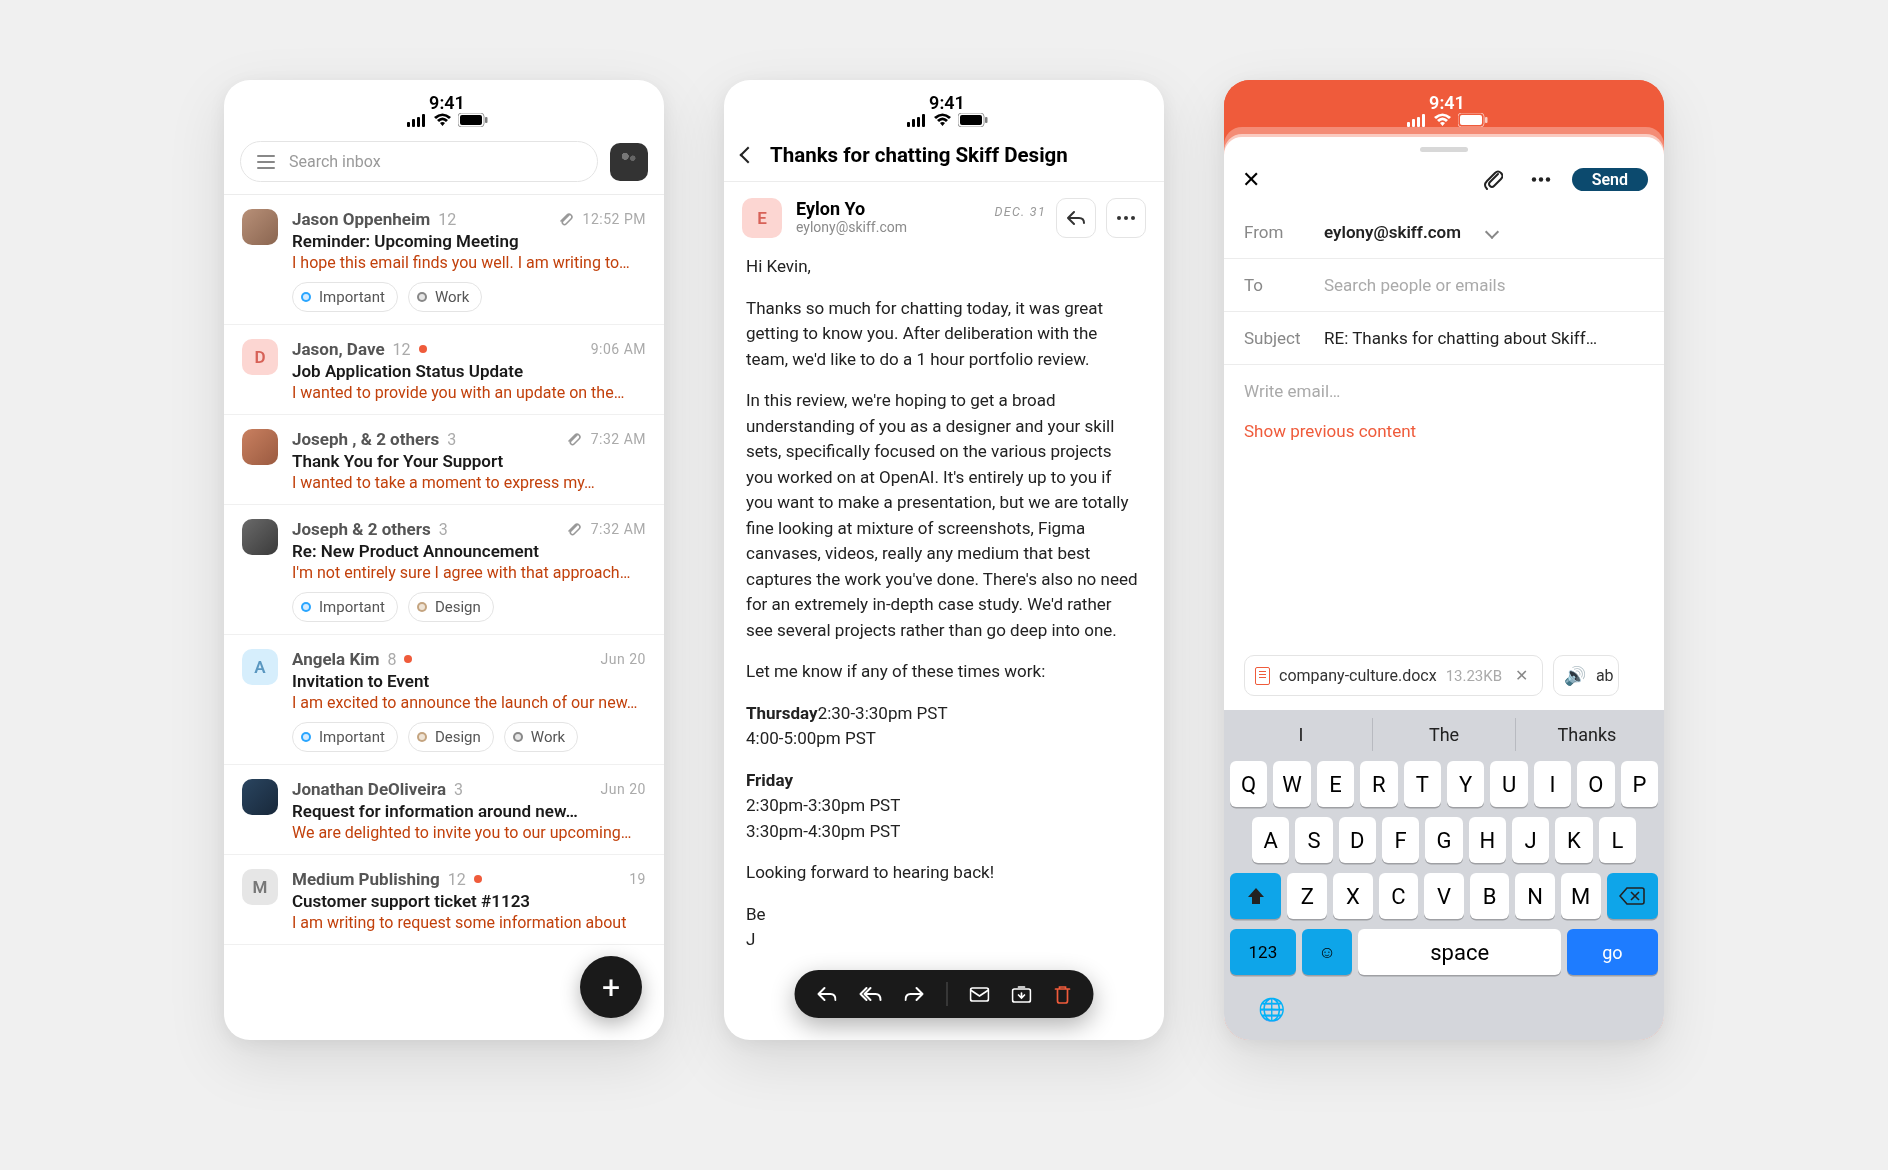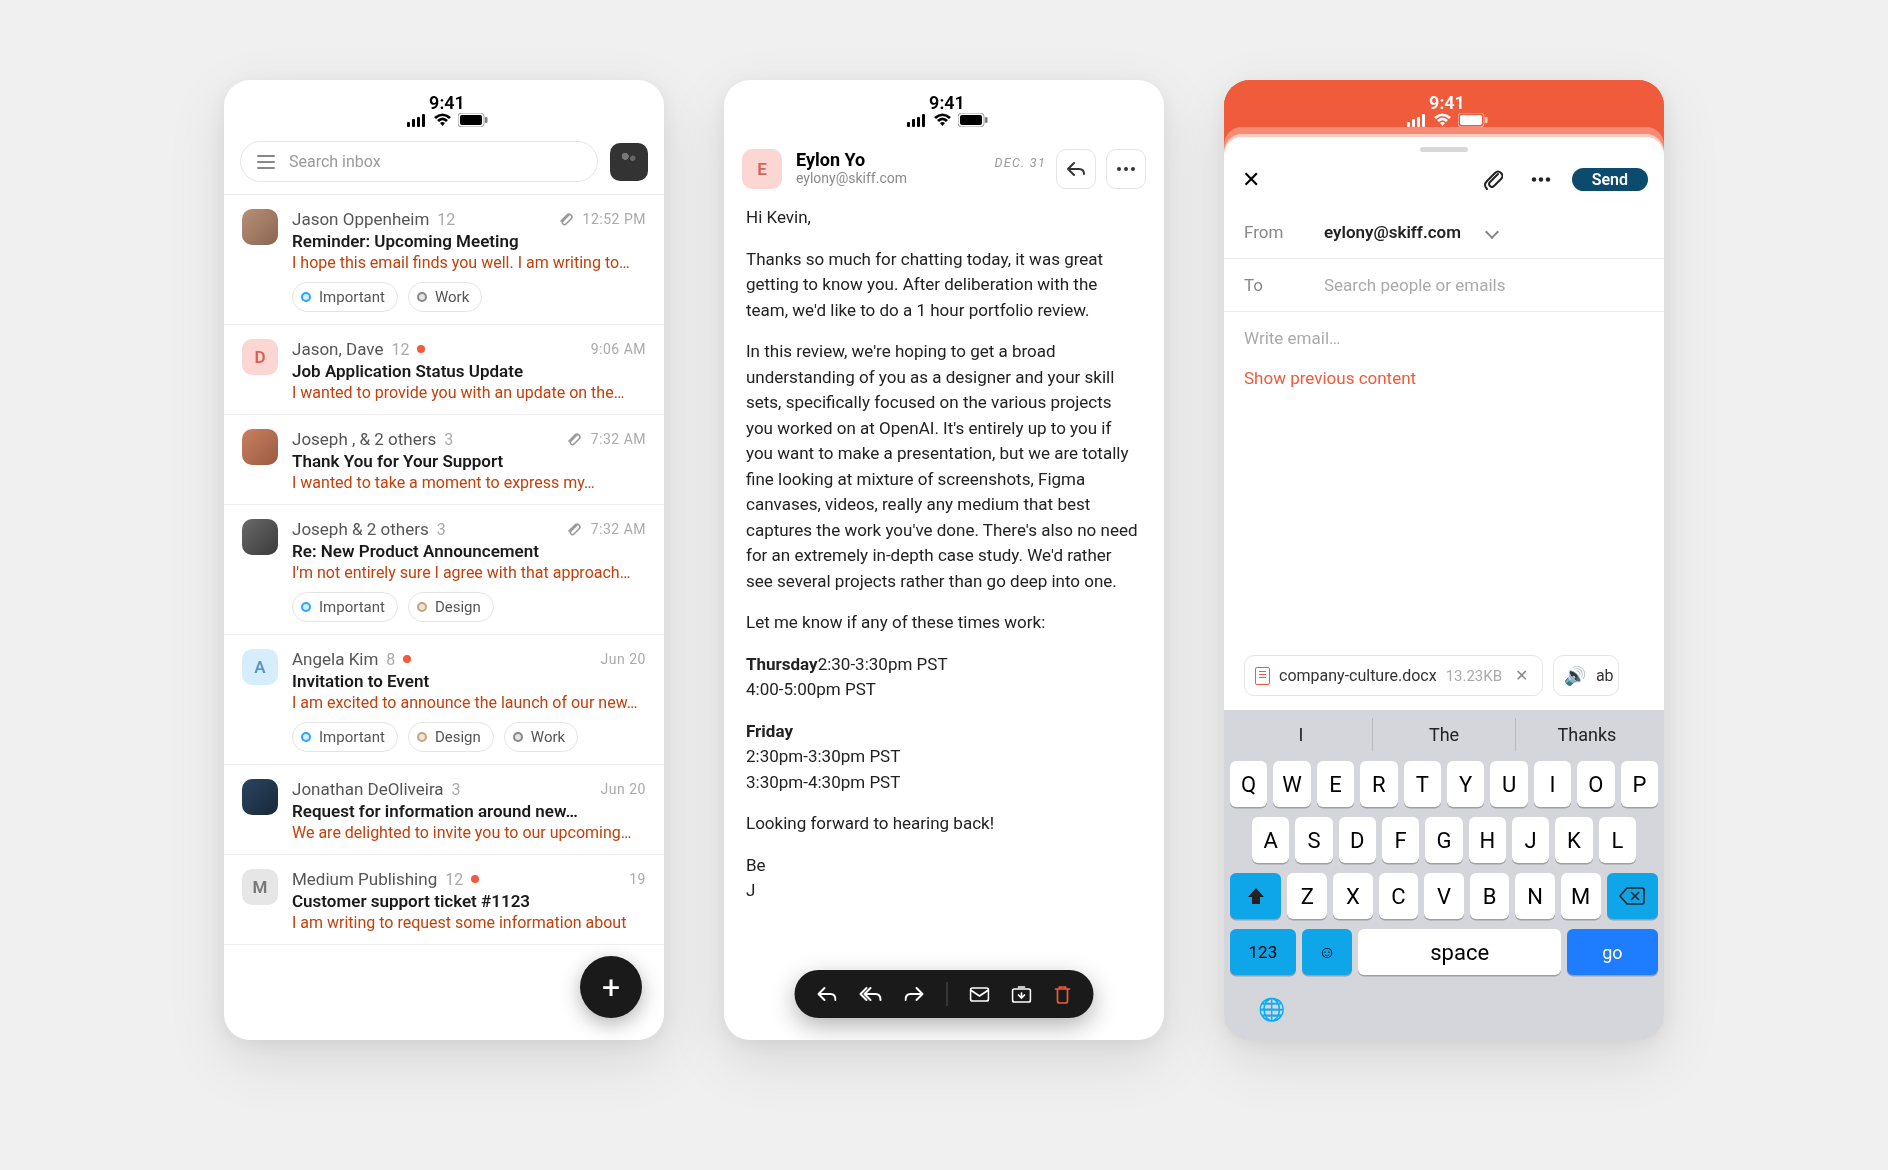--- a/index.html
+++ b/index.html
@@ -22,21 +22,21 @@
   .avatar { width:36px; height:36px; border-radius:10px; flex-shrink:0; display:flex;align-items:center;justify-content:center; font-weight:600; font-size:17px; color:#666;}
   .avatar.pink { background:#fcd6d2; color:#d76157;}
   .avatar.photo1 { background:linear-gradient(135deg,#b89078,#8a6550);}
   .avatar.photo2 { background:linear-gradient(135deg,#c98060,#9a5a40);}
   .avatar.photo3 { background:linear-gradient(135deg,#6a6a6a,#3a3a3a);}
   .avatar.photo4 { background:linear-gradient(135deg,#2a4560,#18283a);}
   .avatar.blue { background:#d6eefc; color:#5a97c0;}
   .avatar.grey { background:#e6e6e6; color:#777;}
   .mail-body { flex:1; min-width:0;}
   .line1 { display:flex; align-items:center; gap:8px; }
-  .sender { font-size:17px; color:#555; font-weight:400;}
+  .sender { font-size:17px; color:#555; font-weight:700;}
   .count { color:#aaa; font-size:16px;}
   .dot { width:8px;height:8px;border-radius:50%;background:#ef5b3b; display:inline-block;}
   .meta { margin-left:auto; display:flex; gap:10px; align-items:center; color:#aaa; font-size:14px; letter-spacing:0.5px;}
   .clip-icon svg { display:block;}
   .subject { font-size:17px; font-weight:600; color:#1a1a1a; margin-top:2px; overflow:hidden; text-overflow:ellipsis; white-space:nowrap;}
   .preview { font-size:16px; color:#c2410c; margin-top:2px; overflow:hidden; text-overflow:ellipsis; white-space:nowrap;}
   .tags { display:flex; gap:10px; margin-top:10px;}
   .tag { border:1px solid #e4e4e4; border-radius:16px; padding:5px 12px 5px 8px; font-size:15px; display:flex;align-items:center;gap:8px; color:#555;}
   .tag .tdot { width:10px;height:10px;border-radius:50%; border:2px solid transparent;}
   .tdot.blue { background:#2aa6ff; box-shadow:0 0 0 3px #d6ecff inset;}
@@ -298,20 +298,26 @@
       <svg width="19" height="14">
           <path d="M9.5 13 L7 10 Q9.5 8 12 10 Z M4 7 Q9.5 2 15 7 L13 9 Q9.5 5.5 6 9 Z M1 4 Q9.5 -3 18 4 L16 6 Q9.5 0 3 6 Z" fill="#000"></path>
         </svg>
       <svg width="30" height="14">
           <rect x="0" y="0" width="26" height="14" rx="3.5" fill="none" stroke="#000" stroke-width="1" opacity="0.4"></rect>
           <rect x="2" y="2" width="22" height="10" rx="2" fill="#000"></rect>
           <rect x="27" y="4" width="2.5" height="6" rx="1" fill="#000" opacity="0.5"></rect>
         </svg>
     </div>
   </div>
+  <div class="reader-head">
+    <div class="reader-title-row">
+      <span class="back-chevron"></span>
+      <span class="reader-title">Thanks for chatting Skiff Design</span>
+    </div>
+  </div>
   <div class="sender-block">
     <div class="avatar pink">E</div>
     <div>
       <div class="sender-name">Eylon Yo</div>
       <div class="sender-email">eylony@skiff.com</div>
     </div>
     <div class="sender-right">
       <span class="date-pill">DEC. 31</span>
       <div class="icon-btn">
         <svg width="18" height="16">
@@ -414,20 +420,24 @@
       <span class="send-btn">Send</span>
     </div>
     <div class="field-row">
       <span class="field-label">From</span>
       <span class="field-val">eylony@skiff.com</span>
       <span class="chev-down"></span>
     </div>
     <div class="field-row">
       <span class="field-label">To</span>
       <span class="field-placeholder">Search people or emails</span>
+    </div>
+    <div class="field-row">
+      <span class="field-label">Subject</span>
+      <span style="color:#222;">RE: Thanks for chatting about Skiff…</span>
     </div>
     <div class="compose-body">
       <div class="placeholder">Write email…</div>
       <div class="show-prev">Show previous content</div>
     </div>
     <div class="attachments">
       <div class="att-chip">
         <span class="doc-ic"></span>
         <span class="fname">company-culture.docx</span>
         <span class="fsize">13.23KB</span>

